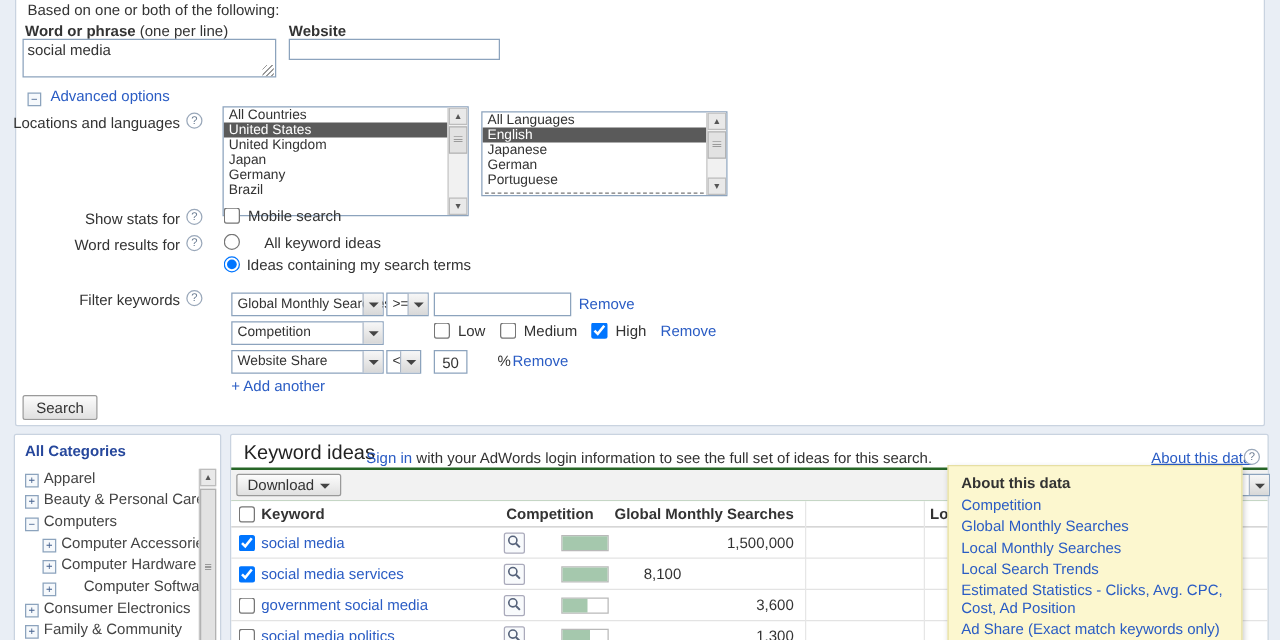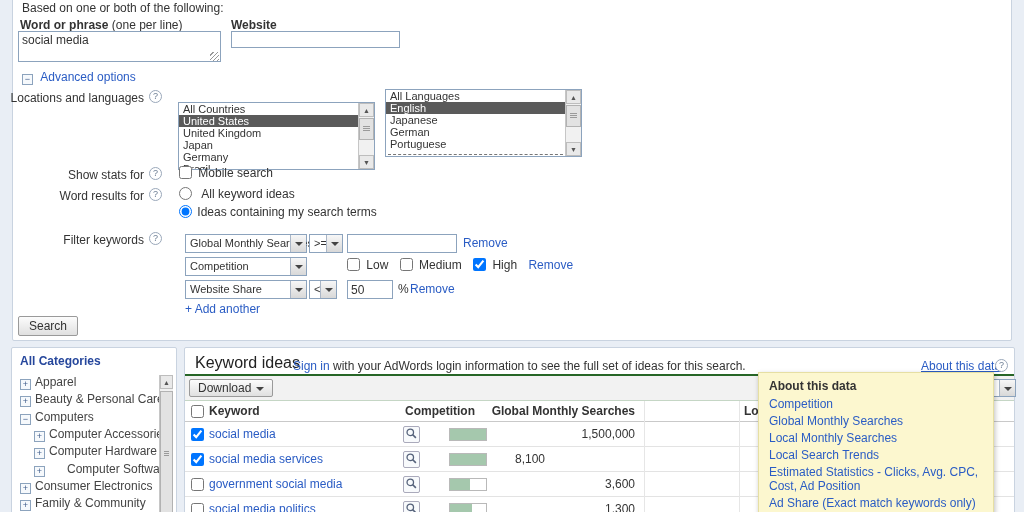--- a/index.html
+++ b/index.html
@@ -75,21 +75,21 @@
 <input class="tin abs" style="left: 231px; top: 31px; width: 169px; height: 17px;" value="">
 
 <div class="abs" style="left:22px;top:70px">
   <span class="tico">−</span>
   <span class="lnk" style="margin-left:4px">Advanced options</span>
 </div>
 
 <div class="flabel" style="top:91px">Locations and languages</div>
 <span class="help abs" style="left:149px;top:90px">?</span>
 
-<div class="lb" id="countries-list" style="left:178px;top:102px;width:197px;height:68px">
+<div class="lb" id="countries-list" style="left:178px;top:85px;width:197px;height:88px">
   <div class="it">All Countries</div>
     <div class="it on">United States</div>
     <div class="it">United Kingdom</div>
     <div class="it">Japan</div>
     <div class="it">Germany</div>
     <div class="it">Brazil</div>
     <div class="sb">
     <div class="ar up">▲</div>
     <div class="ar dn">▼</div>
     <div class="th" style="top:15px;height:22px"></div>
@@ -114,21 +114,21 @@
 <span class="help abs" style="left:149px;top:167px">?</span>
 <div class="abs" style="left:179px;top:166px">
   <input type="checkbox" id="cb-mobile" style="">
   <span style="margin-left:3px">Mobile search</span>
 </div>
 
 <div class="flabel" style="top:189px">Word results for</div>
 <span class="help abs" style="left:149px;top:188px">?</span>
 <div class="abs" style="left:179px;top:187px">
   <input type="radio" name="show-results" style="">
-  <span style="margin-left:6px">All keyword ideas</span>
+  <span style="margin-left:16px">All keyword ideas</span>
 </div>
 <div class="abs" style="left:179px;top:205px">
   <input type="radio" name="show-results" checked="" style="">
   <span style="margin-left:2px">Ideas containing my search terms</span>
 </div>
 
 <div class="flabel" style="top:233px">Filter keywords</div>
 <span class="help abs" style="left:149px;top:232px">?</span>
 
 <div class="sel" style="left:185px;top:234px;width:122px">
@@ -157,21 +157,21 @@
 </div>
 
 <div class="sel" style="left:185px;top:280px;width:122px">
   <span class="lab">Website Share</span>
     <span class="btn"></span>
 </div>
 <div class="sel" style="left:309px;top:280px;width:28px">
   <span class="lab">&lt;</span>
     <span class="btn"></span>
 </div>
-<input class="tin abs" style="left: 347px; top: 280px; width: 46px; height: 19px; text-align: left;" value="50">
+<input class="tin abs" style="left: 347px; top: 280px; width: 27px; height: 19px; text-align: center;" value="50">
 <span class="abs" style="left:398px;top:282px">%</span>
 <a class="lnk abs" style="left:410px;top:282px">Remove</a>
 
 <a class="lnk abs" style="left:185px;top:302px">+ Add another</a>
 
 <button class="gbtn abs" style="left:18px;top:316px">Search</button>
 
 <div class="panel" id="cat-panel" style="left:11px;top:347px;width:166px;height:170px">
   <div class="b" style="position:absolute;left:8px;top:6px;color:var(--cattitle)">All Categories</div>
   <div id="cat-items" class="abs" style="left:0;top:0;right:0;bottom:0">

